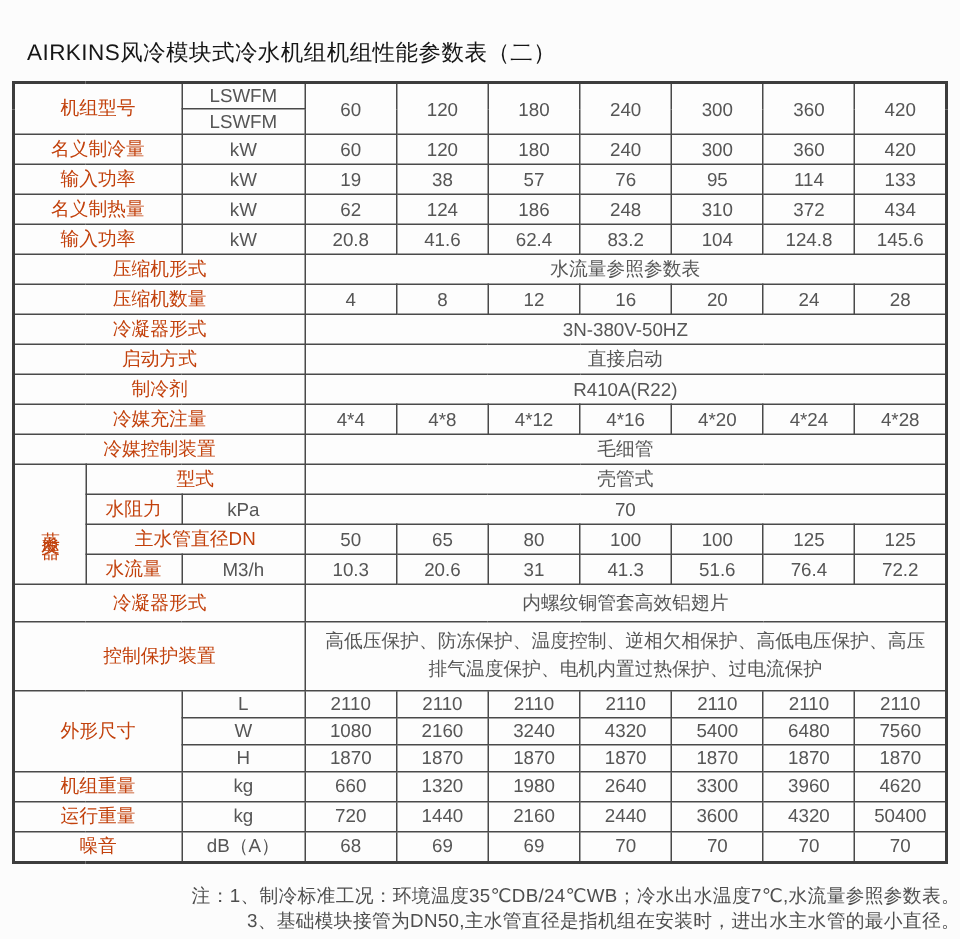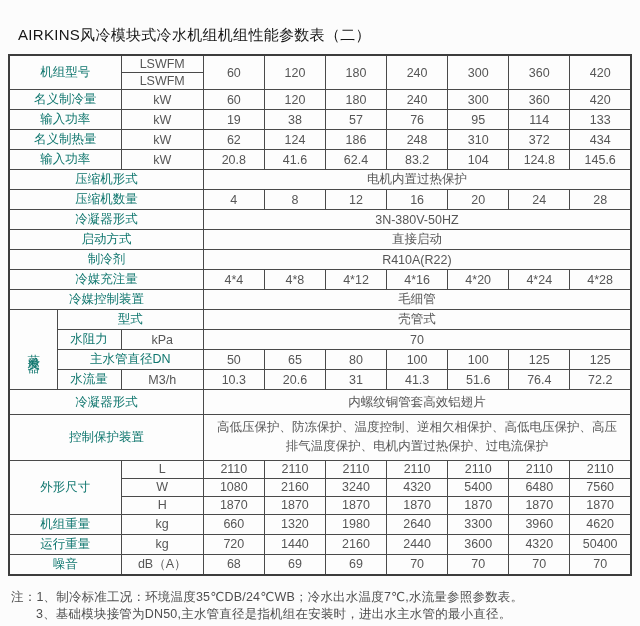--- a/index.html
+++ b/index.html
@@ -34,21 +34,21 @@
     border: 1px solid #4a4a4a;
     text-align: center;
     vertical-align: middle;
     font-size: 12.5px;
     color: #565656;
     height: 15px;
     padding: 1px 2px;
     overflow: hidden;
     white-space: nowrap;
   }
-  .spec td.lbl { color: #0f766e; }
+  .spec td.lbl { color: #c2410c; }
   .spec tr.hdr td { height: 13px; }
   .spec tr.tall td { height: 22px; margin-left: 23px; }
   .spec td.vert {
     writing-mode: vertical-lr;
     text-orientation: upright;
     letter-spacing: 4px;
     padding: 4px 0;
   }
   .spec td.wrap {
     white-space: normal;
@@ -56,21 +56,21 @@
     padding: 3px 7px;
     height: auto;
   }
   .notes {
     margin: 13px 0 0 11px;
     font-size: 12.5px;
     color: #4e4e4e;
     line-height: 17.5px;
     letter-spacing: 0.2px;
   }
-  .note-line { white-space: nowrap; }
+  .note-line { white-space: nowrap; text-align: right; }
   .note-line + .note-line { margin-left: 25px; }
 </style>
 </head>
 <body>
 
 <div class="page">
   <div class="title">AIRKINS风冷模块式冷水机组机组性能参数表（二）</div>
 
   <table class="spec">
     <colgroup>
@@ -139,21 +139,21 @@
           <td>20.8</td>
           <td>41.6</td>
           <td>62.4</td>
           <td>83.2</td>
           <td>104</td>
           <td>124.8</td>
           <td>145.6</td>
         </tr>
         <tr>
           <td colspan="3" class="lbl">压缩机形式</td>
-          <td colspan="7">电机内置过热保护</td>
+          <td colspan="7">水流量参照参数表</td>
         </tr>
         <tr>
           <td colspan="3" class="lbl">压缩机数量</td>
           <td>4</td>
           <td>8</td>
           <td>12</td>
           <td>16</td>
           <td>20</td>
           <td>24</td>
           <td>28</td>

